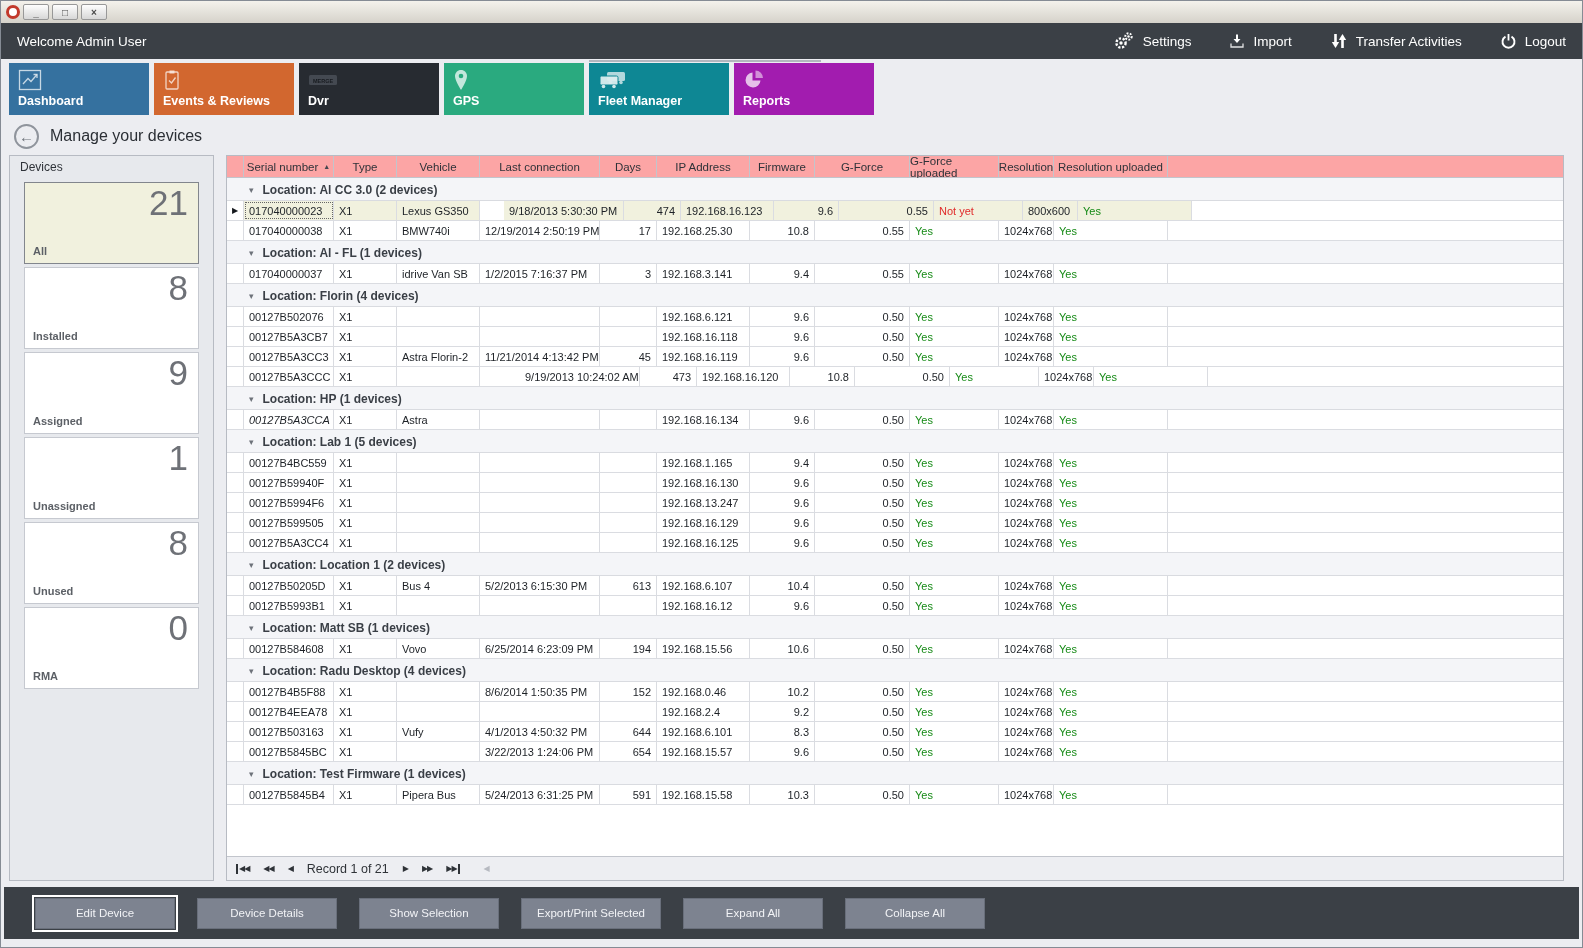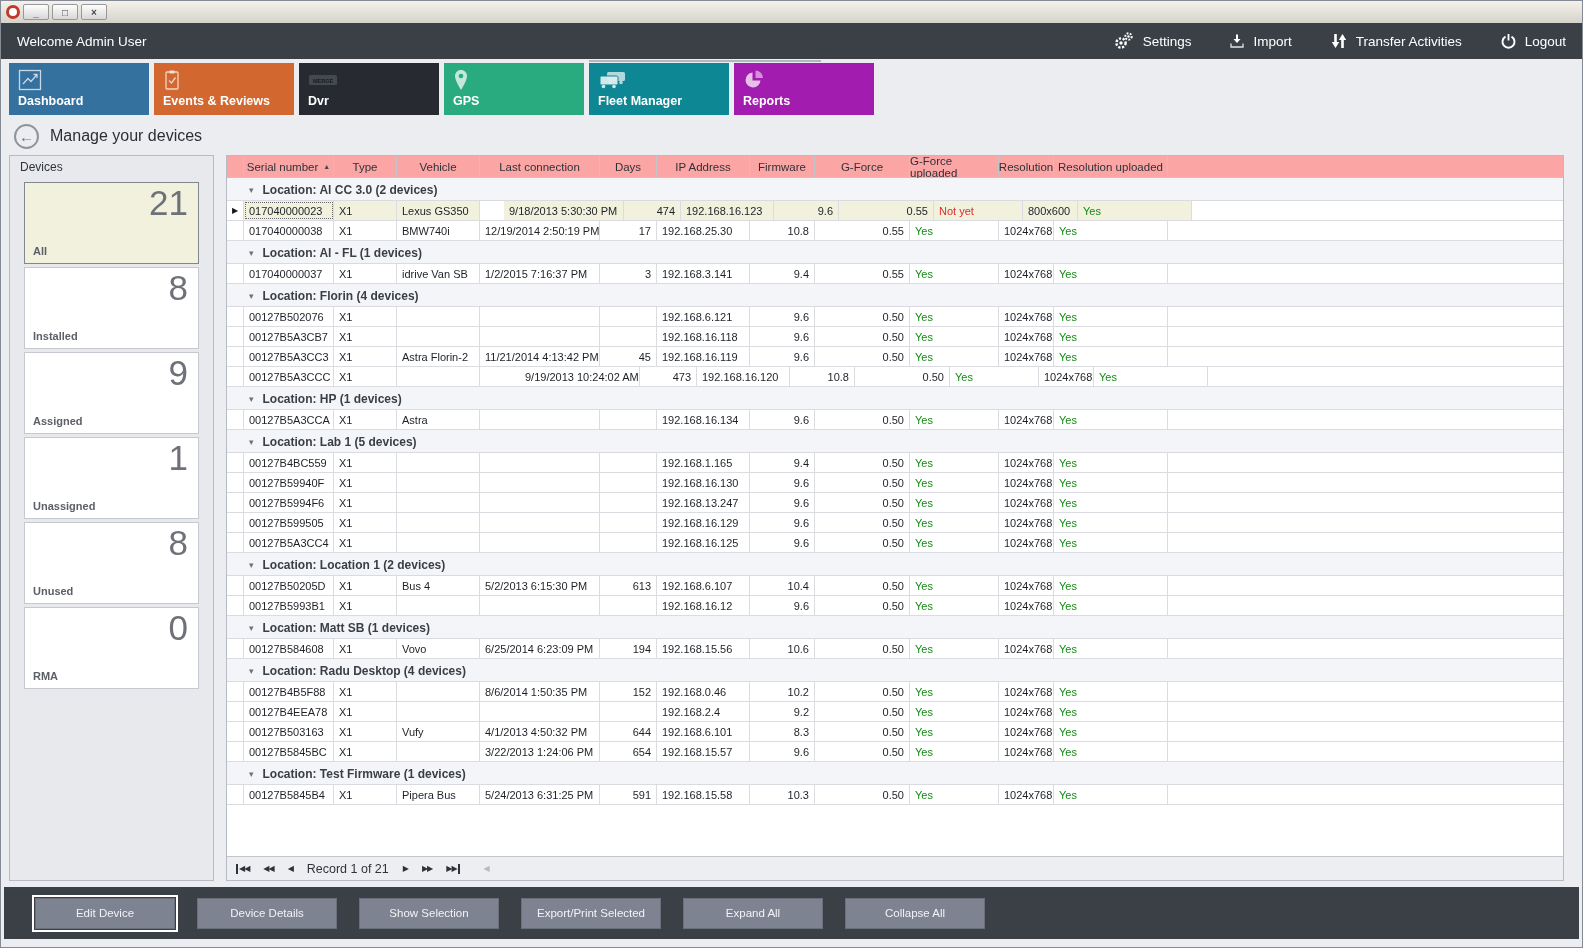--- a/index.html
+++ b/index.html
@@ -378,21 +378,21 @@
               <div class="cell c9" style="width: 55px;">1024x768</div>
               <div class="cell c10 green" style="width: 114px;">Yes</div>
               <div class="cell filler"></div>
             </div>
             <div class="grouprow">
               <span class="gr-tri">▾</span>
               <span class="gr-label">Location: HP (1 devices)</span>
             </div>
             <div class="row">
               <div class="ind"></div>
-              <div class="cell c0" style="width: 90px;">00127B5A3CCA</div>
+              <div class="cell c0" style="width: 90px; font-style: italic;">00127B5A3CCA</div>
               <div class="cell c1" style="width: 63px;">X1</div>
               <div class="cell c2" style="width: 83px;">Astra</div>
               <div class="cell c3" style="width: 120px;"></div>
               <div class="cell c4 right" style="width: 57px;"></div>
               <div class="cell c5" style="width: 93px;">192.168.16.134</div>
               <div class="cell c6 right" style="width: 65px;">9.6</div>
               <div class="cell c7 right" style="width: 95px;">0.50</div>
               <div class="cell c8 green" style="width: 89px;">Yes</div>
               <div class="cell c9" style="width: 55px;">1024x768</div>
               <div class="cell c10 green" style="width: 114px;">Yes</div>

